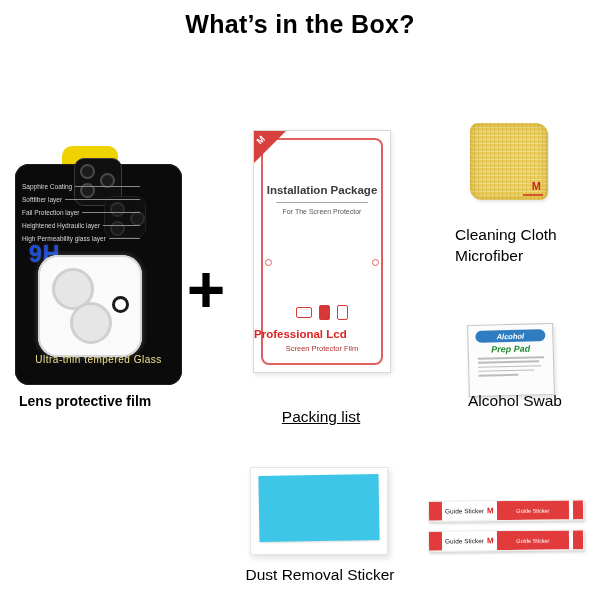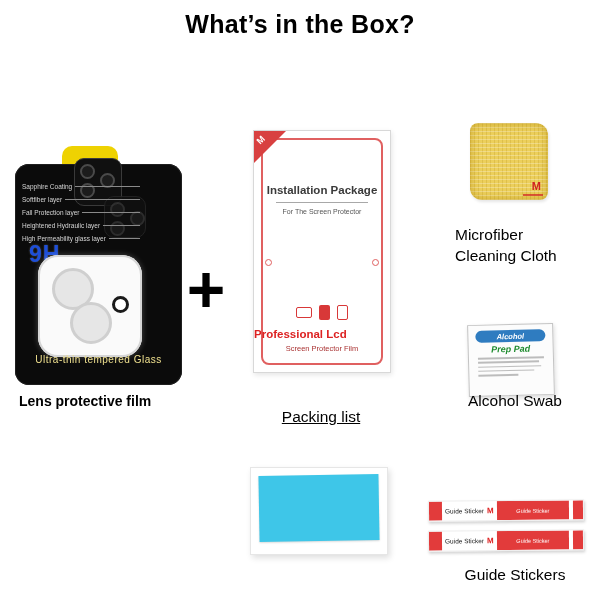--- a/index.html
+++ b/index.html
@@ -191,54 +191,54 @@
     <div class="pack-foot1">Professional Lcd</div>
     <div class="pack-foot2">Screen Protector Film</div>
   </div>
   <div class="pack-label">Packing list</div>
 
   <div class="cloth">
     <span class="cloth-brand">M</span>
     <span class="cloth-brand-line"></span>
   </div>
   <div class="cloth-label">
+    <div>Cleaning Cloth</div>
     <div>Microfiber</div>
-    <div>Cleaning Cloth</div>
   </div>
 
   <div class="swab">
     <div class="swab-band">Alcohol</div>
     <div class="swab-title2">Prep Pad</div>
     <div class="swab-lines">
       <div class="swab-line"></div>
       <div class="swab-line"></div>
       <div class="swab-line"></div>
       <div class="swab-line"></div>
       <div class="swab-line"></div>
     </div>
   </div>
   <div class="swab-label">Alcohol Swab</div>
 
   <div class="dust-card">
     <div class="dust-sticker"></div>
   </div>
+  <div class="dust-label">Dust Removal Sticker</div>
 
   <div class="guide-group">
     <div class="guide-strip">
       <span class="gs-block1"></span>
       <span class="gs-text">Guide Sticker</span>
       <span class="gs-m">M</span>
       <span class="gs-block2">Guide Sticker</span>
       <span class="gs-gap"></span>
       <span class="gs-block3"></span>
     </div>
     <div class="guide-strip">
       <span class="gs-block1"></span>
       <span class="gs-text">Guide Sticker</span>
       <span class="gs-m">M</span>
       <span class="gs-block2">Guide Sticker</span>
       <span class="gs-gap"></span>
       <span class="gs-block3"></span>
     </div>
   </div>
-  <div class="guide-label">Guide Stickers</div>
 
 </div>
 
 </body></html>

